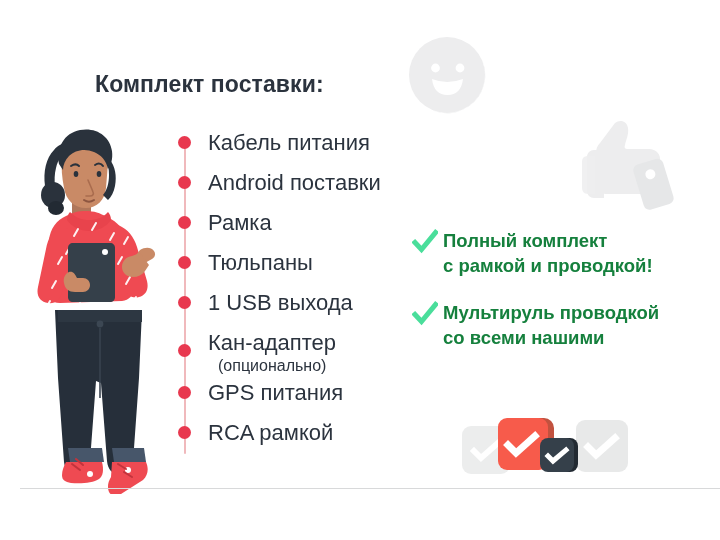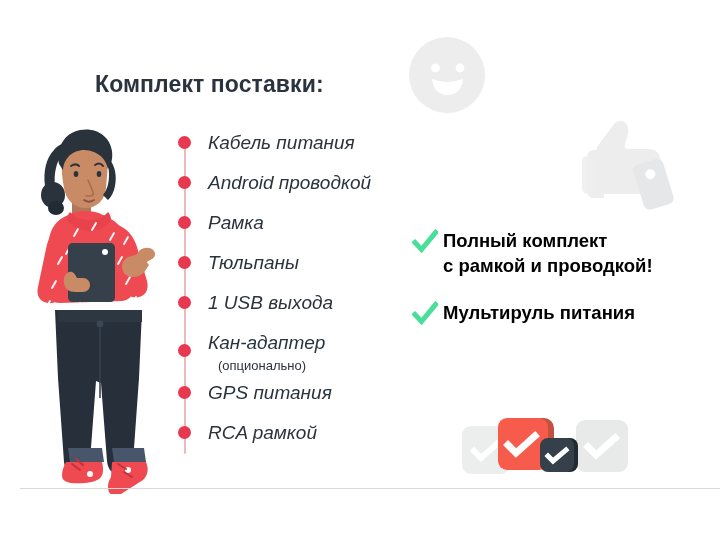--- a/index.html
+++ b/index.html
@@ -79,28 +79,27 @@
     background: #e8384f;
     margin-top: 6px;
   }
   .spec-item.tall .spec-dot { margin-top: 14px; }
   .spec-textwrap {
     margin-left: 17px;
     display: flex;
     flex-direction: column;
   }
   .spec-label {
-    font-size: 19px;
+    font-size: 22px;
     color: #2b333e;
     line-height: 26px;
     white-space: nowrap;
-    font-style: italic;
   }
   .spec-sub {
-    font-size: 13px;
+    font-size: 16px;
     color: #2b333e;
     line-height: 19px;
     margin-left: 10px;
     white-space: nowrap;
   }
 
   
   .benefits {
     position: absolute;
     left: 412px;
@@ -116,21 +115,21 @@
   .benefit-check {
     flex: 0 0 auto;
     width: 26px;
     height: 26px;
     margin-top: 1px;
   }
   .benefit-text {
     margin-left: 5px;
     font-size: 18.5px;
     font-weight: 600;
-    color: #000000;
+    color: #15803d;
     line-height: 25px;
     white-space: nowrap;
   }
 
   
   .cards {
     position: absolute;
     left: 462px;
     top: 412px;
     width: 160px;
@@ -292,21 +291,21 @@
     <div class="spec-item">
       <span class="spec-dot"></span>
       <span class="spec-textwrap">
         <span class="spec-label">Кабель питания</span>
       </span>
     </div>
 
     <div class="spec-item">
       <span class="spec-dot"></span>
       <span class="spec-textwrap">
-        <span class="spec-label">Android проводкой</span>
+        <span class="spec-label">Android поставки</span>
       </span>
     </div>
 
     <div class="spec-item">
       <span class="spec-dot"></span>
       <span class="spec-textwrap">
         <span class="spec-label">Рамка</span>
       </span>
     </div>
 
@@ -357,22 +356,22 @@
         <span>Полный комплект</span><br>
         <span>с рамкой и проводкой!</span>
       </span>
     </div>
 
     <div class="benefit">
       <svg class="benefit-check" viewBox="0 0 26 26">
         <path d="M3 13.5l6.5 7L23.5 3.5" fill="none" stroke="#4ade9b" stroke-width="5" stroke-linecap="square" stroke-linejoin="miter"></path>
       </svg>
       <span class="benefit-text">
-        <span>Мультируль питания</span><br>
-        <br>
+        <span>Мультируль проводкой</span><br>
+        <span>со всеми нашими</span><br>
       </span>
     </div>
   </div>
 
   <div class="cards">
     <div class="card card-grey-1">
       <svg width="48" height="48" viewBox="0 0 48 48">
         <path d="M12 25l7 7 17-15" fill="none" stroke="#ffffff" stroke-width="6" stroke-linecap="square"></path>
       </svg>
     </div>

